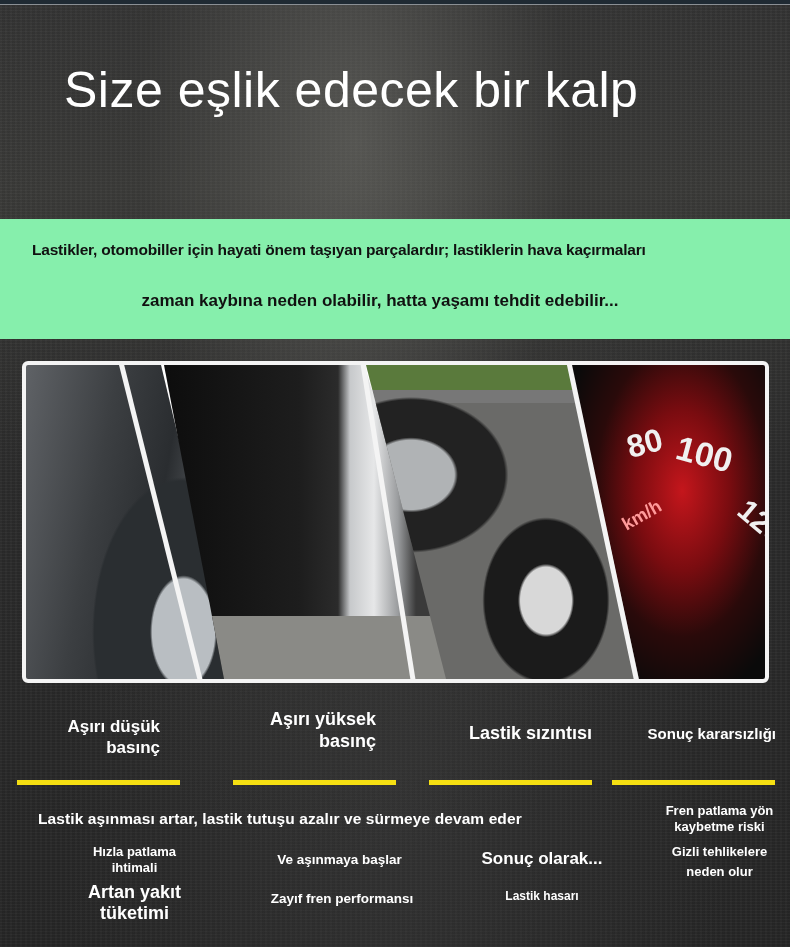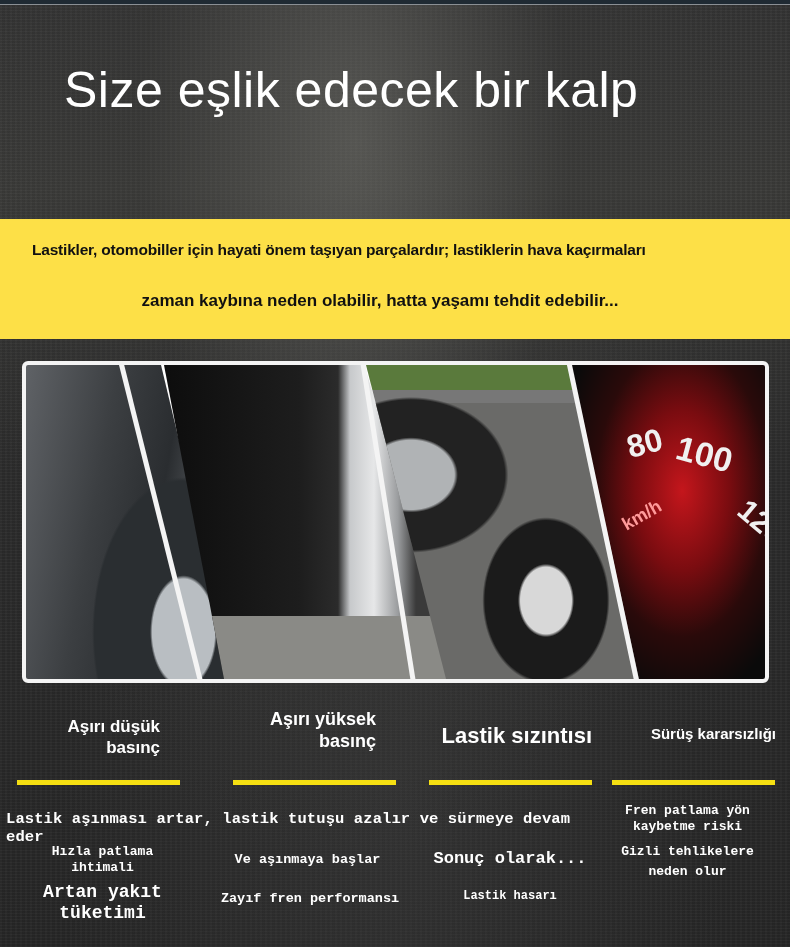--- a/index.html
+++ b/index.html
@@ -24,21 +24,21 @@
     background: #1f2a33; border-bottom: 1px solid #8a8f94;
   }
   .title {
     position: absolute; left: 64px; top: 62px; width: 700px;
     font-family: "Liberation Sans", sans-serif;
     font-weight: normal; font-size: 50px; line-height: 56px;
     color: #ffffff; letter-spacing: 0.5px;
   }
   .banner {
     position: absolute; left: 0; top: 219px; width: 790px; height: 120px;
-    background: #fde047;
+    background: #86efac;
     color: #111;
     font-family: "Liberation Sans", sans-serif;
     font-weight: bold;
   }
   .banner .l1 { position: absolute; left: 32px; top: 22px; font-size: 15.5px; letter-spacing: -0.2px; }
   .banner .l2 { position: absolute; left: 0; width: 760px; top: 72px; text-align: center; font-size: 17px; }
 
   .photos {
     position: absolute; left: 22px; top: 361px; width: 747px; height: 322px;
     border: 4px solid #f4f4f4; border-radius: 6px; overflow: hidden;
@@ -66,21 +66,21 @@
   }
   .speed { position: absolute; font-family: "Liberation Sans", sans-serif; font-weight: bold; color: #f0f0f0; }
 
   .cat-label {
     position: absolute; text-align: right; color: #fff;
     font-family: "Liberation Sans", sans-serif; font-weight: bold;
   }
   .yline { position: absolute; top: 780px; height: 5px; background: #f5df12; }
   .txt {
     position: absolute; text-align: center; color: #fff;
-    font-family: Liberation Mono, monospace; font-weight: bold;
+    font-family: Liberation Sans, sans-serif; font-weight: bold; margin-left: 32px;
   }
 </style>
 </head>
 <body>
 
 <div class="bg"></div>
 <div class="topbar"></div>
 
 <h1 class="title">
   <span>Size eşlik edecek bir kalp</span><br>
@@ -107,22 +107,22 @@
 </div>
 
 <div class="cat-label" style="left:40px; top:716px; width:120px; font-size:17px; line-height:21px;">
   <span>Aşırı düşük</span><br>
   <span>basınç</span>
 </div>
 <div class="cat-label" style="left:236px; top:708px; width:140px; font-size:18px; line-height:22px;">
   <span>Aşırı yüksek</span><br>
   <span>basınç</span>
 </div>
-<div class="cat-label" style="left:432px; top:723px; width:160px; font-size:22px;">Lastik sızıntısı</div>
-<div class="cat-label" style="left:616px; top:725px; width:160px; font-size:15px;">Sürüş kararsızlığı</div>
+<div class="cat-label" style="left:432px; top:723px; width:160px; font-size:18px;">Lastik sızıntısı</div>
+<div class="cat-label" style="left:616px; top:725px; width:160px; font-size:15px;">Sonuç kararsızlığı</div>
 
 <div class="yline" style="left:17px; width:163px;"></div>
 <div class="yline" style="left:233px; width:163px;"></div>
 <div class="yline" style="left:429px; width:163px;"></div>
 <div class="yline" style="left:612px; width:163px;"></div>
 
 <div class="txt" style="left:6px; top:810px; width:566px; font-size:15.5px; text-align:left; letter-spacing:0.1px;">Lastik aşınması artar, lastik tutuşu azalır ve sürmeye devam eder</div>
 
 <div class="txt" style="left:30px; top:844px; width:145px; font-size:13px; line-height:16px;">
   <span>Hızla patlama</span><br>

